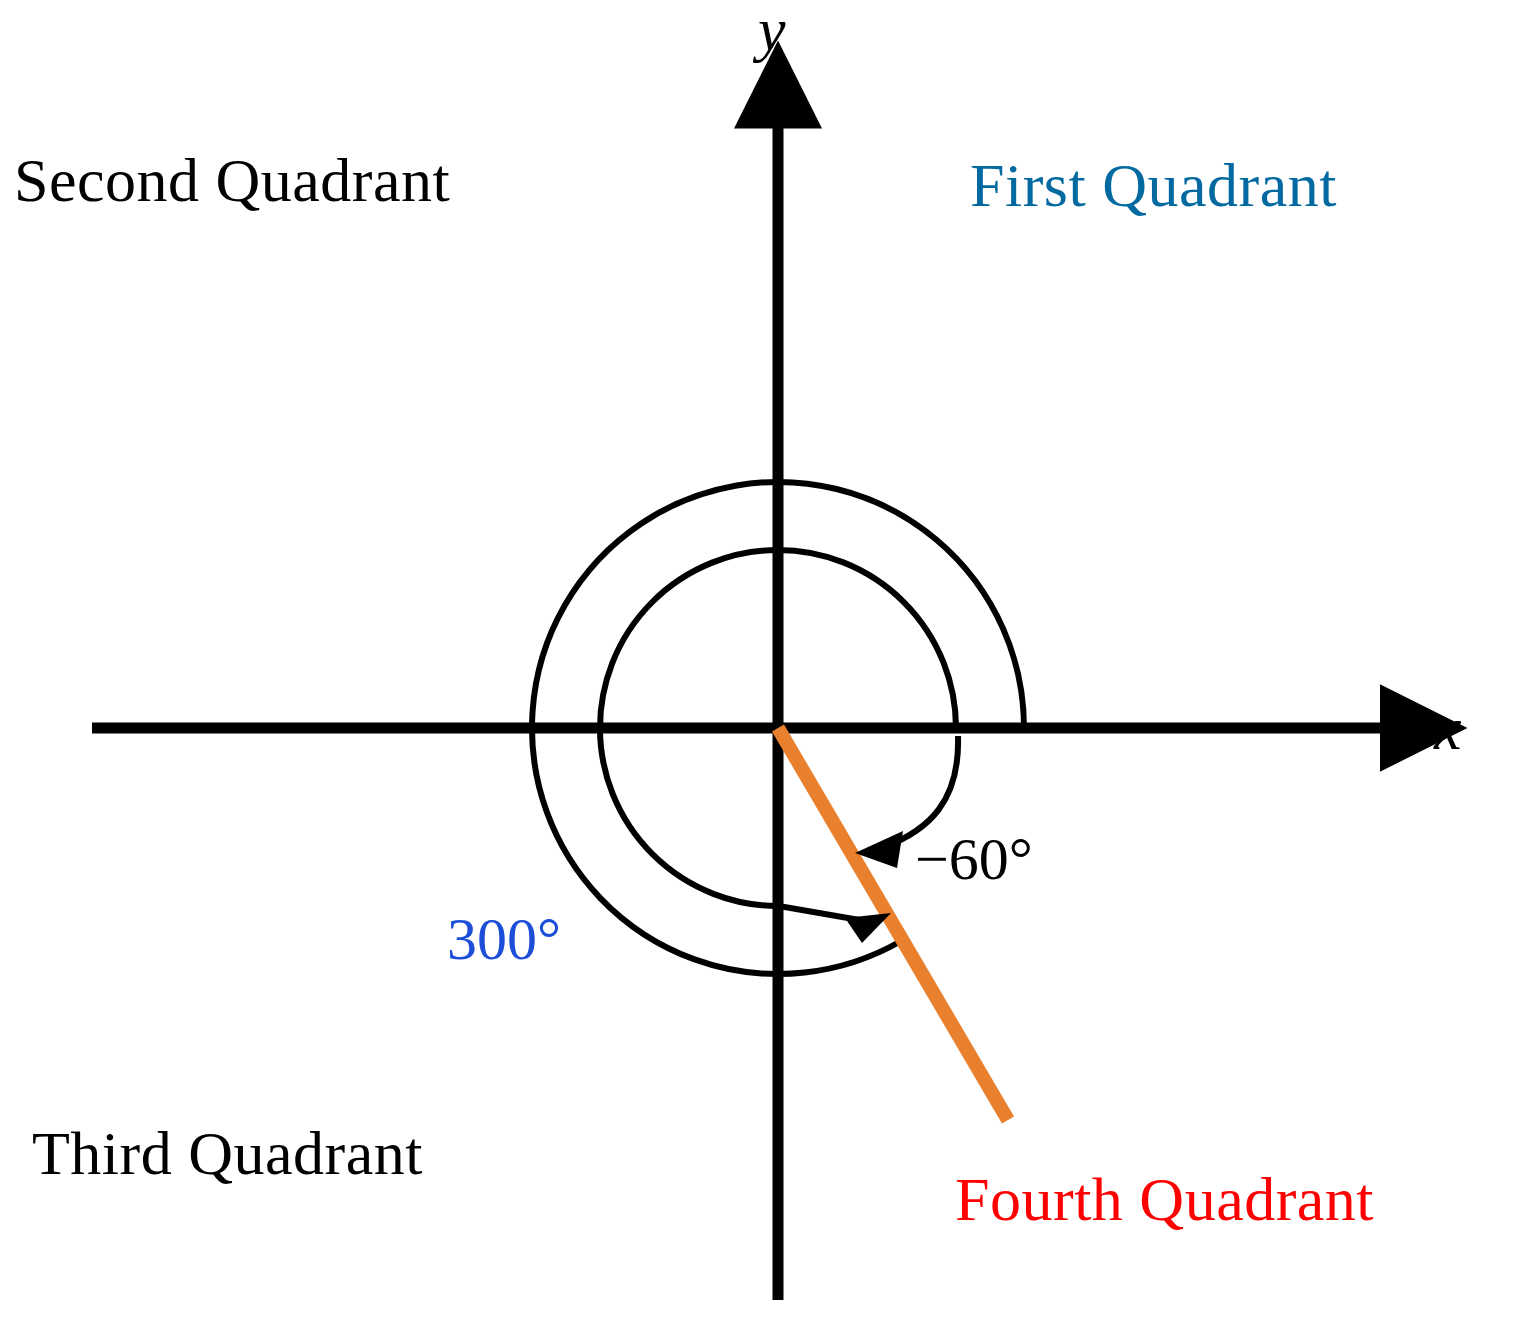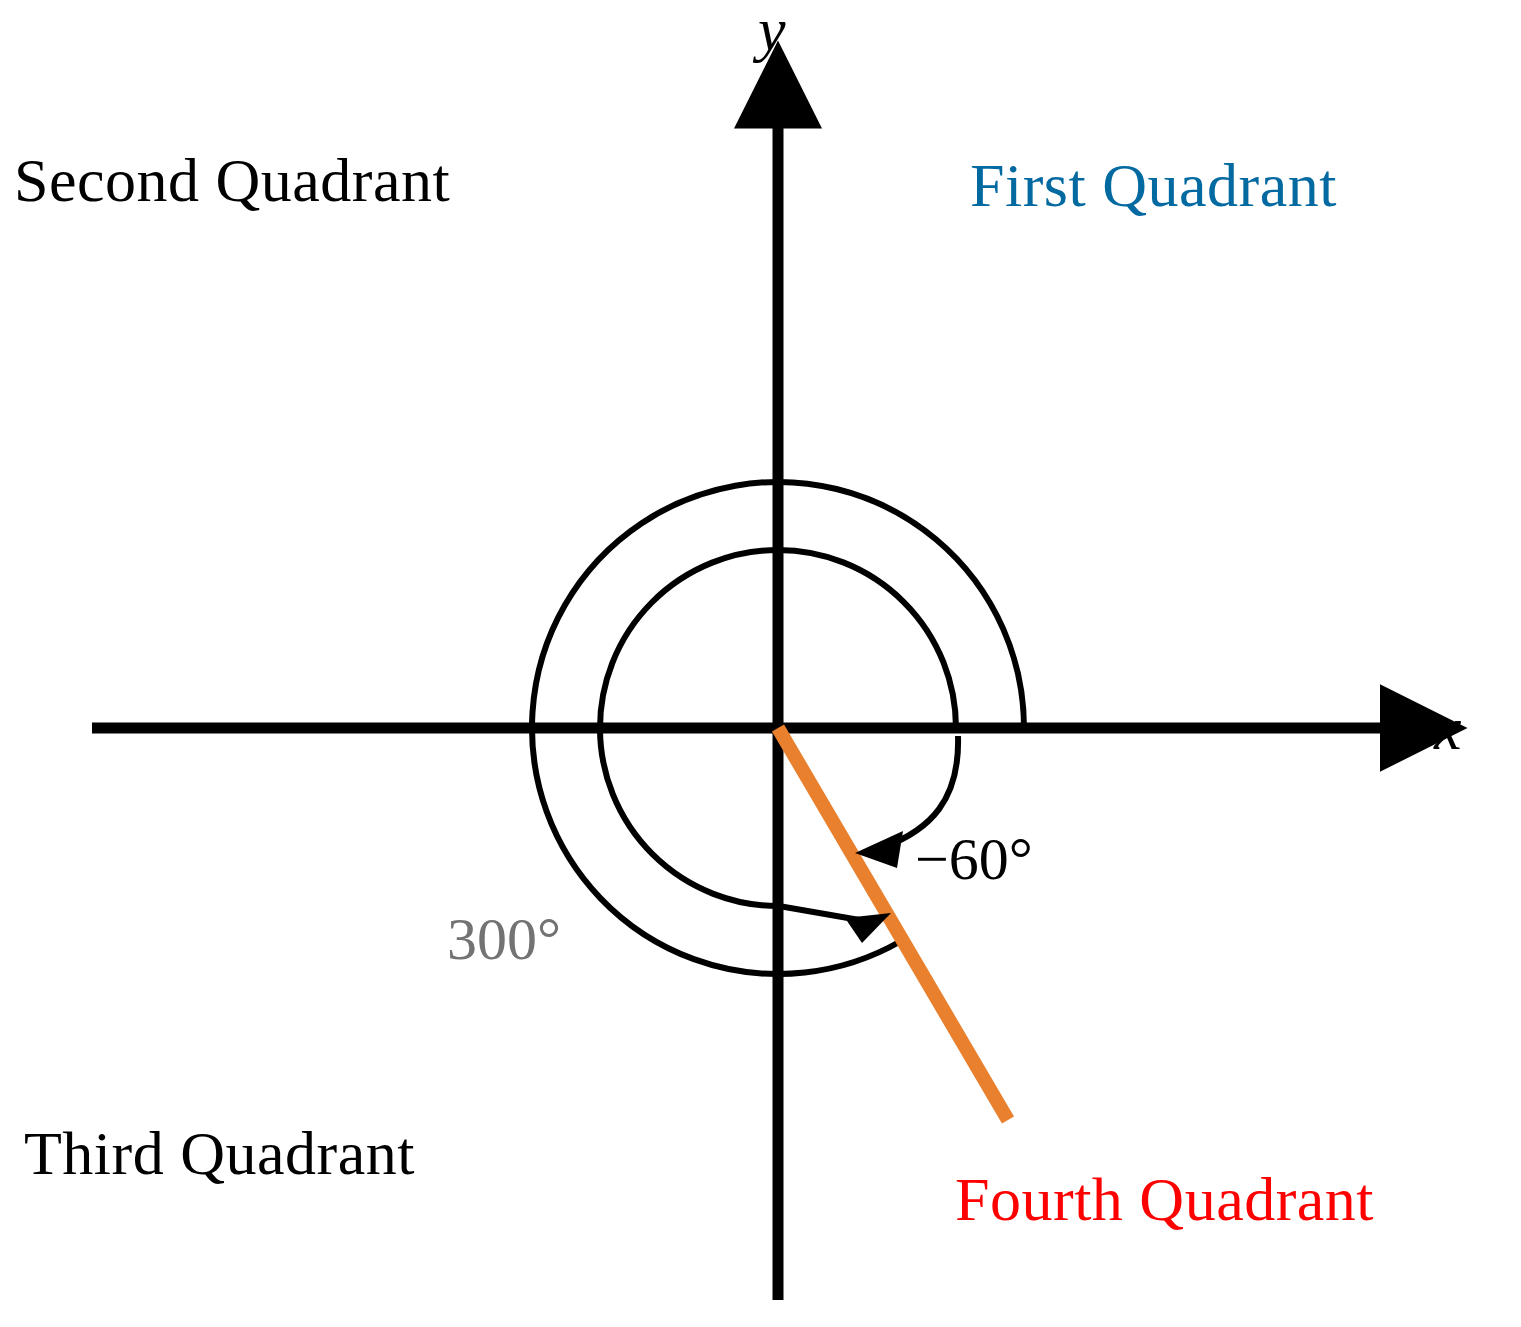--- a/index.html
+++ b/index.html
@@ -79,21 +79,21 @@
   </svg>
 
   <div class="axis-label" style="position:absolute; left:758px; top:-6px; color:#000000;">y</div>
 
   <div class="axis-label" style="position:absolute; left:1434px; top:693px; color:#000000;">x</div>
 
   <div class="quad-label" style="position:absolute; left:14px; top:145px; color:#000000;">Second Quadrant</div>
 
   <div class="quad-label" style="position:absolute; left:955px; top:150px; color:#0369a1;margin-left:15px;">First Quadrant</div>
 
-  <div class="quad-label" style="position:absolute; left:24px; top:1118px; color:#000000;font-family:Liberation Serif, serif;">Third Quadrant</div>
+  <div class="quad-label" style="position:absolute; left:32px; top:1118px; color:#000000;font-family:Liberation Serif, serif;">Third Quadrant</div>
 
   <div class="quad-label" style="position:absolute; left:955px; top:1164px; color:#FF0000;">Fourth Quadrant</div>
 
   <div class="angle-label" style="position:absolute; left:915px; top:790px; color:#000000;">−60°</div>
 
-  <div class="angle-label" style="position:absolute; left:447px; top:870px; color:#737373;">300°</div>
+  <div class="angle-label" style="position:absolute; left:447px; top:870px; color:#1d4ed8;">300°</div>
 
 </div>
 
 </body></html>

